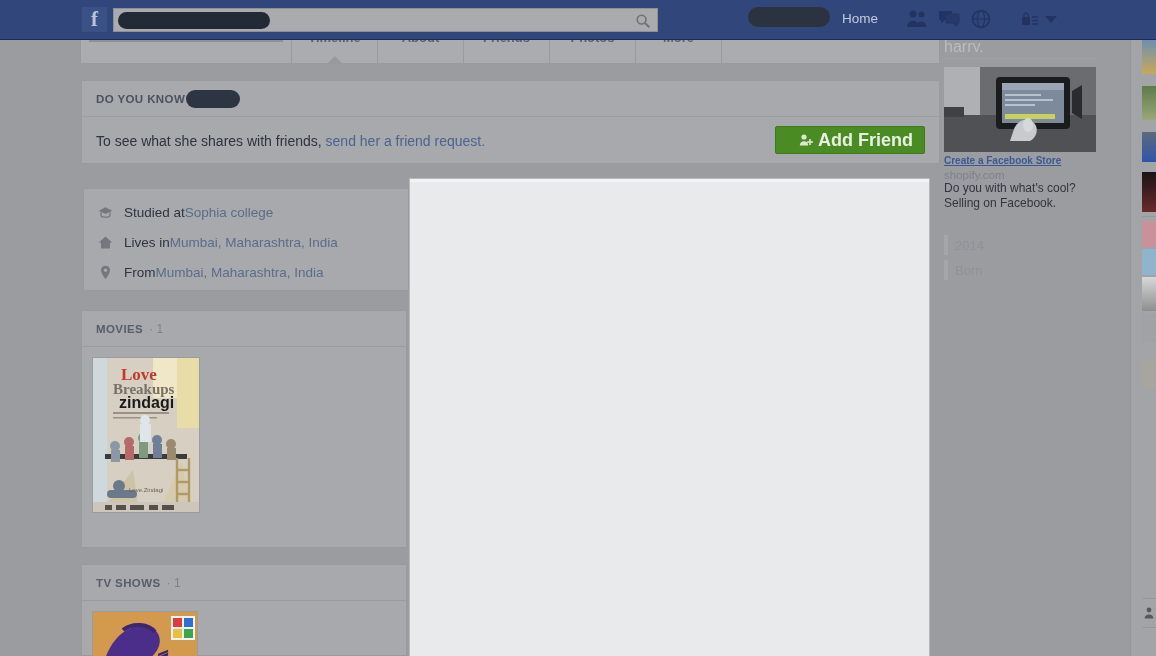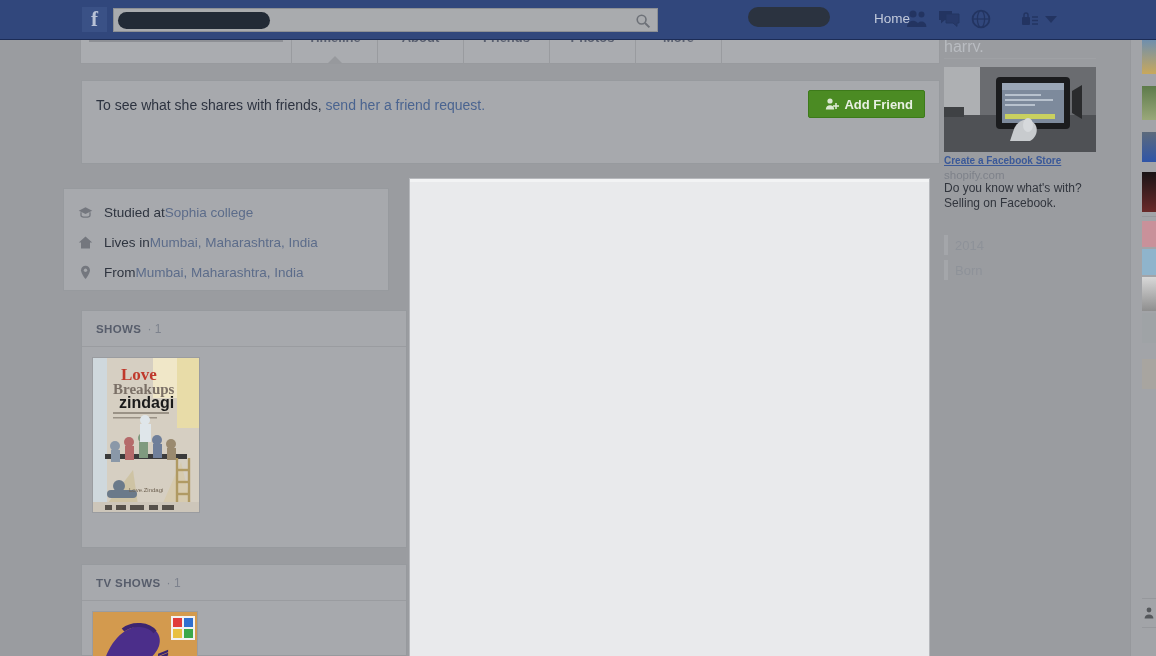--- a/index.html
+++ b/index.html
@@ -61,21 +61,21 @@
     width:16px; height:16px; opacity:.62;
   }
   .name-redact {
     position:absolute; left:748px; top:7px;
     width:82px; height:20px;
     background:#2b3340;
     border-radius:10px;
   }
   .home-link {
     position:absolute; left:842px; top:11px;
-    color:#c2cadb; font-size:13.5px; text-decoration:none;margin-left:32px;
+    color:#c2cadb; font-size:13.5px; text-decoration:none;
   }
   .nav-icon {
     position:absolute; top:8px;
     width:24px; height:22px; opacity:.62;
   }
   #ic-friends { left:905px; }
   #ic-messages { left:937px; }
   #ic-globe { left:969px; }
   #ic-privacy { left:1020px; width:20px; }
   #ic-caret { left:1044px; top:14px; width:14px; height:10px; }
@@ -162,30 +162,30 @@
   }
   .dyk-text { color:#2d3340; font-size:14px; }
   .dyk-text a { color:#4a6490; text-decoration:none; }
   .btn-add {
     position:absolute; right:14px; top:9px;
     height:28px;
     background:#4b8b23;
     border:1px solid #3d7a1a;
     border-radius:2px;
     color:#e8f0e2;
-    font-size:13px; font-weight:bold;
+    font-size:18px; font-weight:bold;
     display:flex; align-items:center;
-    padding:0 11px 0 16px;
+    padding:0 11px 0 23px;
     cursor:pointer;
   }
   .btn-add .ic { width:14px; height:14px; margin-right:5px; opacity:.92; }
 
   
   #infocard {
-    position:absolute; left:63px; top:188px;
+    position:absolute; left:83px; top:188px;
     width:326px; height:103px;
     padding:8px 0 8px 0;
   }
   .info-row {
     height:30px;
     display:flex; align-items:center;
     padding:0 0 0 14px;
     color:#2e343f; font-size:13.5px;
   }
   .info-row .ic {
@@ -377,20 +377,24 @@
     <div class="tab t">
       <span class="lbl">Photos</span>
     </div>
     <div class="tab t">
       <span class="lbl">More</span>
     </div>
     <div class="tab rest"></div>
   </div>
 
   <div id="dyk" class="card">
+    <div class="dyk-head">
+      <span>DO YOU KNOW</span>
+      <span class="dyk-redact"></span>
+    </div>
     <div class="dyk-body">
       <div class="dyk-text">
         <span>To see what she shares with friends,</span><a href="#"> send her a friend request.</a>
       </div>
       <div class="btn-add">
         <svg class="ic" viewBox="0 0 14 14">
           <circle cx="5" cy="4" r="2.6" fill="#e8f0e2"></circle>
           <path d="M0.8 12.6c0-2.8 1.9-4.3 4.2-4.3s4.2 1.5 4.2 4.3z" fill="#e8f0e2"></path>
           <line x1="11" y1="6" x2="11" y2="12" stroke="#e8f0e2" stroke-width="1.6"></line>
           <line x1="8" y1="9" x2="14" y2="9" stroke="#e8f0e2" stroke-width="1.6"></line>
@@ -424,21 +428,21 @@
         <path d="M8 0.9c-2.7 0-4.8 2.1-4.8 4.8C3.2 9.4 8 15.1 8 15.1s4.8-5.7 4.8-9.4C12.8 3 10.7.9 8 .9z" fill="#3d424c"></path>
         <circle cx="8" cy="5.6" r="1.8" fill="#a7a9ad"></circle>
       </svg>
       <span>From </span>
         <a class="lnk" href="#">Mumbai, Maharashtra, India</a>
     </div>
   </div>
 
   <div id="movies" class="card">
     <div class="card-head">
-      <span>SHOWS</span>
+      <span>MOVIES</span>
       <span class="count">· 1</span>
     </div>
     <div class="media-body">
       <div class="media-tile">
         <div class="poster">
           <svg viewBox="0 0 106 154" width="106" height="154">
             <rect width="106" height="154" fill="#d6cfc2"></rect>
             <rect x="0" y="0" width="14" height="154" fill="#cfd8dd"></rect>
             <rect x="84" y="0" width="22" height="70" fill="#e8dca8"></rect>
             <rect x="60" y="0" width="24" height="40" fill="#f0e7c8"></rect>
@@ -531,21 +535,21 @@
         <rect x="61" y="47" width="50" height="5" fill="#c9d05f"></rect>
         <path d="M128 24 l10 -6 v34 l-10 -6z" fill="#2a2b2d"></path>
         <path d="M70 62 c4 -10 14 -12 20 -6 c5 5 3 14 -4 18 l-20 0z" fill="#c8cbce"></path>
         <ellipse cx="84" cy="58" rx="5" ry="7" fill="#d6d9dc"></ellipse>
         <rect x="0" y="40" width="20" height="10" fill="#3f4144"></rect>
       </svg>
     </div>
 
     <a class="ad-title" href="#">Create a Facebook Store</a>
     <div class="ad-url">shopify.com</div>
-    <div class="ad-line">Do you know what's with?</div>
+    <div class="ad-line">Do you with what's cool?</div>
     <div class="ad-line">Selling on Facebook.</div>
 
     <div class="timeline-nav">
       <div class="tl-item">
         <span class="bar"></span>
         <span>2014</span>
       </div>
       <div class="tl-item">
         <span class="bar"></span>
         <span>Born</span>

